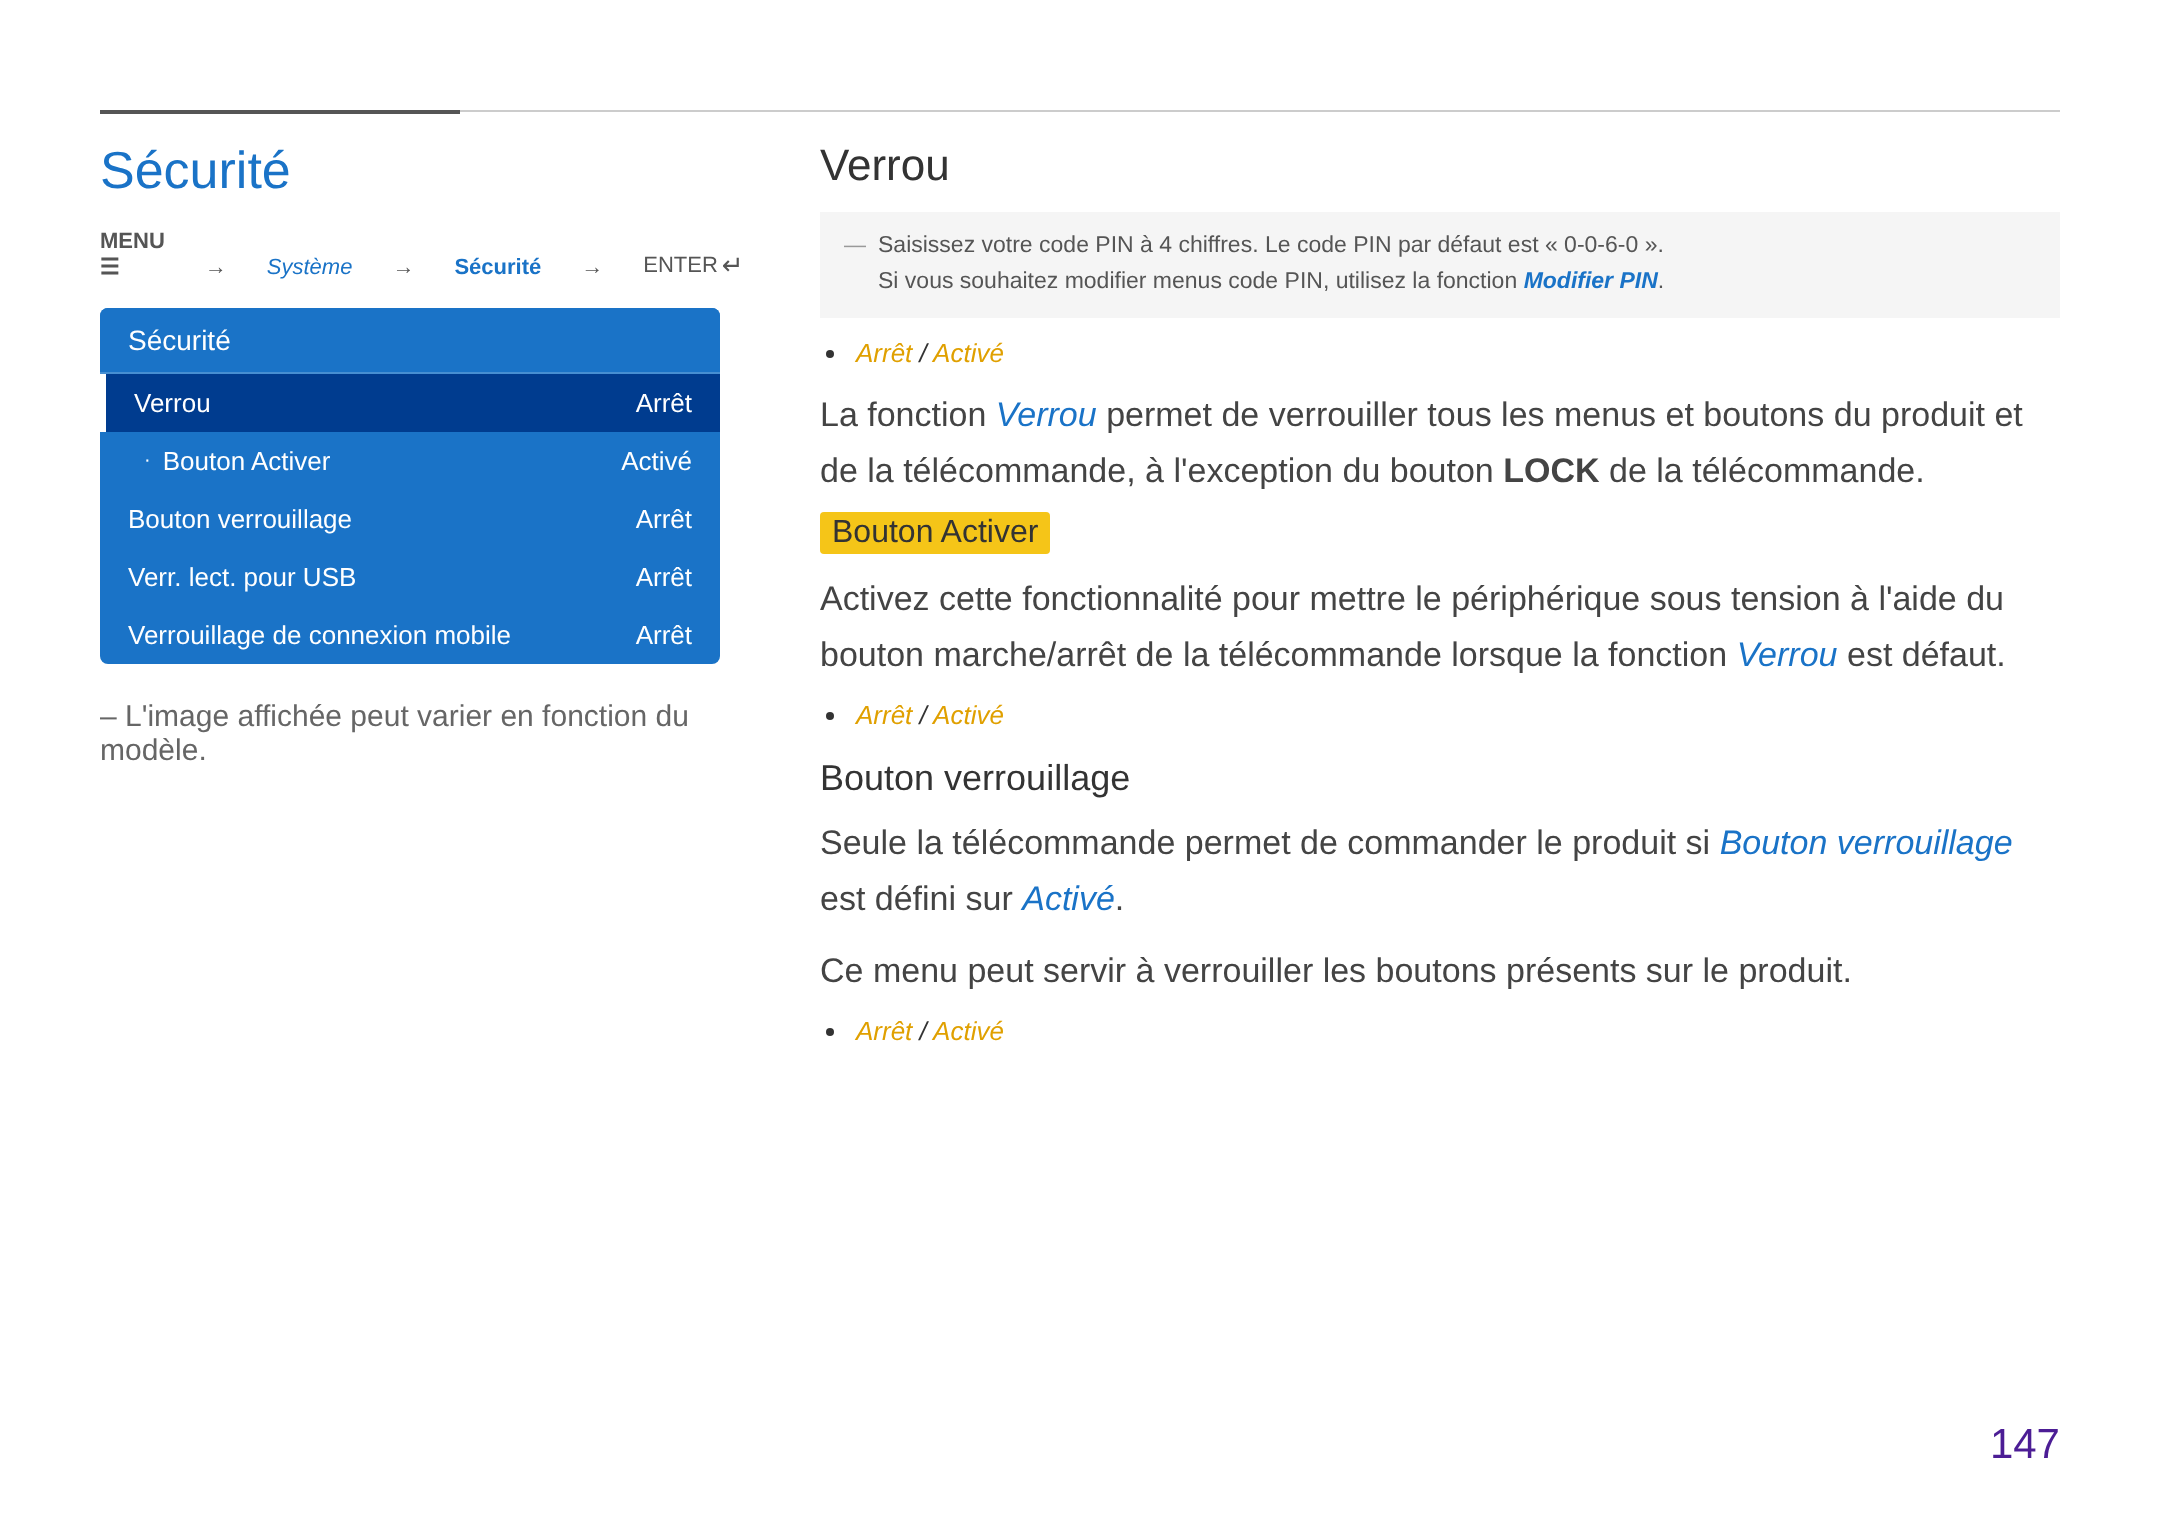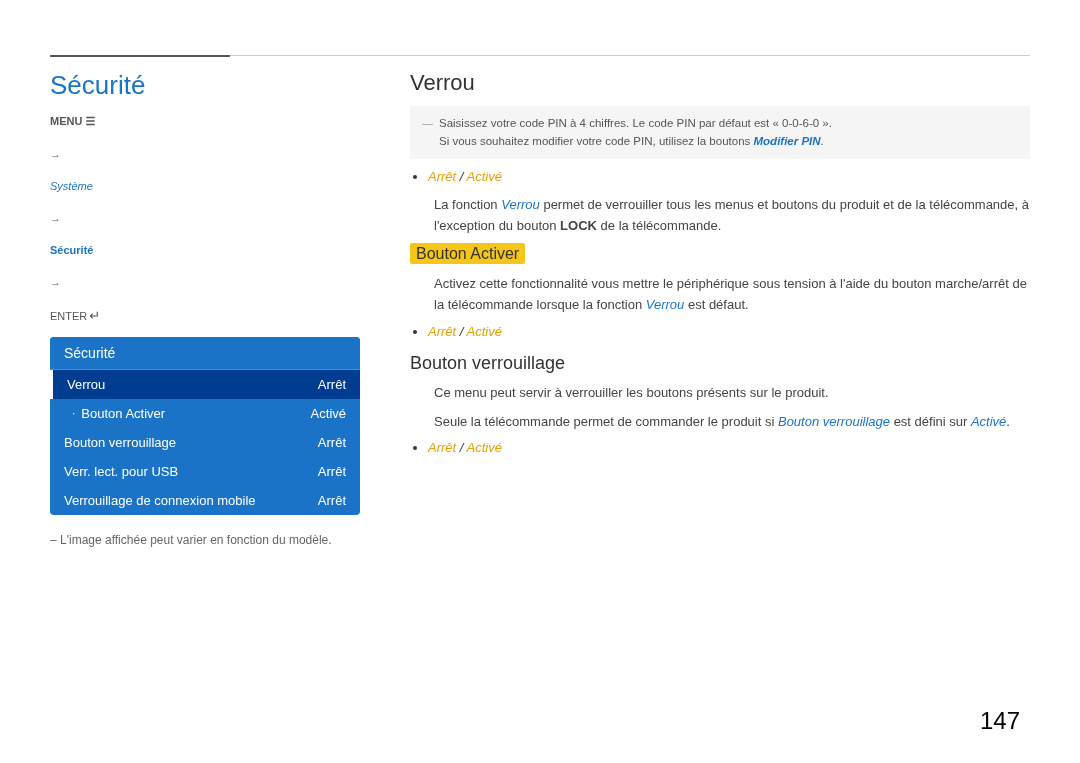--- a/index.html
+++ b/index.html
@@ -66,23 +66,22 @@
       color: #1a73c7;
       margin-bottom: 14px;
     }
 
     
     .breadcrumb {
       font-size: 11px;
       color: #555;
       margin-bottom: 14px;
       display: flex;
-      align-items: flex-start;
+      align-items: flex-end;
       gap: 20px;
-      flex-direction: column;
     }
 
     .breadcrumb-menu {
       font-weight: bold;
     }
 
     .breadcrumb-arrow {
       color: #555;
     }
 
@@ -149,21 +148,21 @@
       font-size: 13px;
     }
 
     .menu-item-bullet {
       color: white;
       margin-right: 6px;
       font-size: 10px;
     }
 
     .footnote {
-      font-size: 12px;
+      font-size: 15px;
       color: #666;
       margin-top: 18px;
     }
 
     
     .right-column {
       flex: 1;
       padding-left: 10px;
     }
 
@@ -216,35 +215,34 @@
 
     .section-subtitle {
       font-size: 18px;
       font-weight: 400;
       color: #333;
       margin-bottom: 8px;
       margin-top: 14px;
     }
 
     .para {
-      font-size: 13px;
+      font-size: 17px;
       color: #444;
       line-height: 1.65;
       margin-bottom: 8px;
-      margin-left: 24px;
     }
 
     
     .page-number {
       position: absolute;
       bottom: 28px;
-      right: 60px;
-      font-size: 24px;
+      right: 50px;
+      font-size: 21px;
       font-weight: 300;
-      color: #000000;
+      color: #4c1d95;
     }
   </style>
 </head>
 <body>
 
 <div class="top-border"></div>
 <div class="top-border-dark"></div>
 
 <div class="page-container">
 
@@ -304,21 +302,21 @@
 
     <div class="right-column">
 
       <h2 class="section-title">Verrou</h2>
 
       <div class="info-box">
         <div style="display:flex;align-items:flex-start;gap:6px;">
           <span style="color:#999;font-size:11px;margin-top:1px;">—</span>
           <div>
             <span>Saisissez votre code PIN à 4 chiffres. Le code PIN par défaut est « 0-0-6-0 ».</span><br>
-            <span>Si vous souhaitez modifier votre code PIN, utilisez la boutons</span>
+            <span>Si vous souhaitez modifier menus code PIN, utilisez la fonction</span>
             <span class="text-bold text-blue">Modifier PIN</span><span>.</span>
           </div>
         </div>
       </div>
 
       <ul class="bullet-list">
         <li>
           <span class="text-orange">Arrêt</span><span> / </span><span class="text-orange">Activé</span>
         </li>
       </ul>
@@ -330,42 +328,42 @@
         <span class="text-bold">LOCK</span>
         <span>de la télécommande.</span>
       </p>
 
 
       <div style="margin-bottom: 10px; margin-top: 6px;">
         <span class="highlight-yellow" style="font-size:16px; font-weight:500; padding:2px 6px;">Bouton Activer</span>
       </div>
 
       <p class="para">
-        <span>Activez cette fonctionnalité vous mettre le périphérique sous tension à l'aide du bouton marche/arrêt de la télécommande lorsque la fonction</span>
+        <span>Activez cette fonctionnalité pour mettre le périphérique sous tension à l'aide du bouton marche/arrêt de la télécommande lorsque la fonction</span>
         <span class="text-blue">Verrou</span>
         <span>est défaut.</span>
       </p>
 
       <ul class="bullet-list">
         <li>
           <span class="text-orange">Arrêt</span><span> / </span><span class="text-orange">Activé</span>
         </li>
       </ul>
 
       <h3 class="section-subtitle">Bouton verrouillage</h3>
-
-      <p class="para">Ce menu peut servir à verrouiller les boutons présents sur le produit.</p>
 
       <p class="para">
         <span>Seule la télécommande permet de commander le produit si</span>
         <span class="text-blue">Bouton verrouillage</span>
         <span>est défini sur</span>
         <span class="text-blue">Activé</span><span>.</span>
       </p>
 
+      <p class="para">Ce menu peut servir à verrouiller les boutons présents sur le produit.</p>
+
       <ul class="bullet-list">
         <li>
           <span class="text-orange">Arrêt</span><span> / </span><span class="text-orange">Activé</span>
         </li>
       </ul>
 
     </div>
   </div>
 </div>
 

